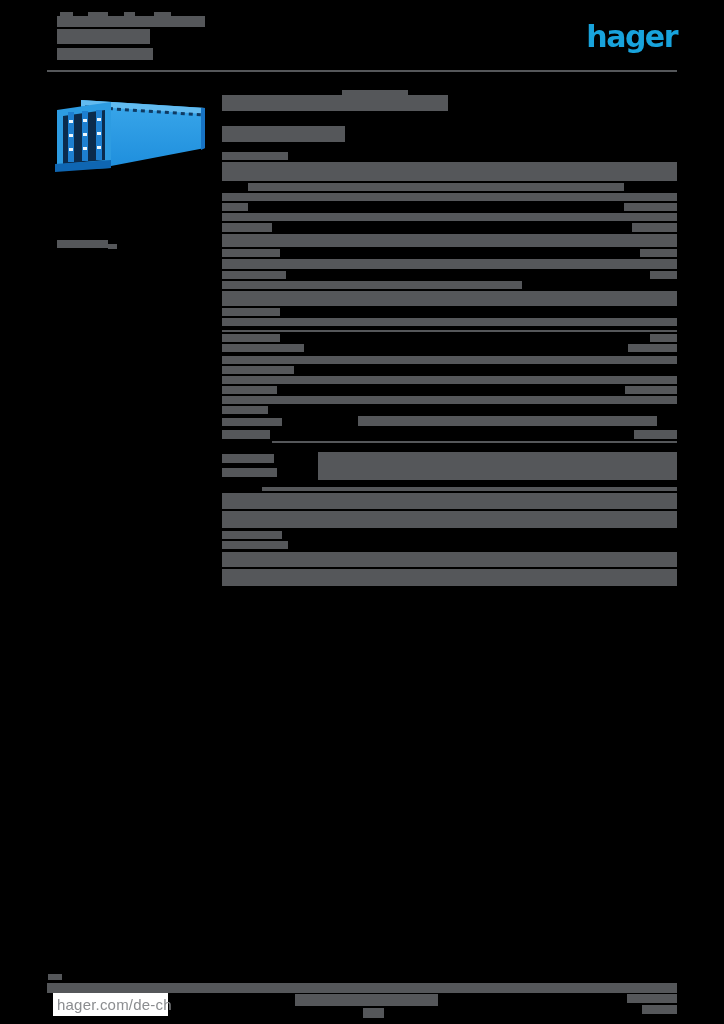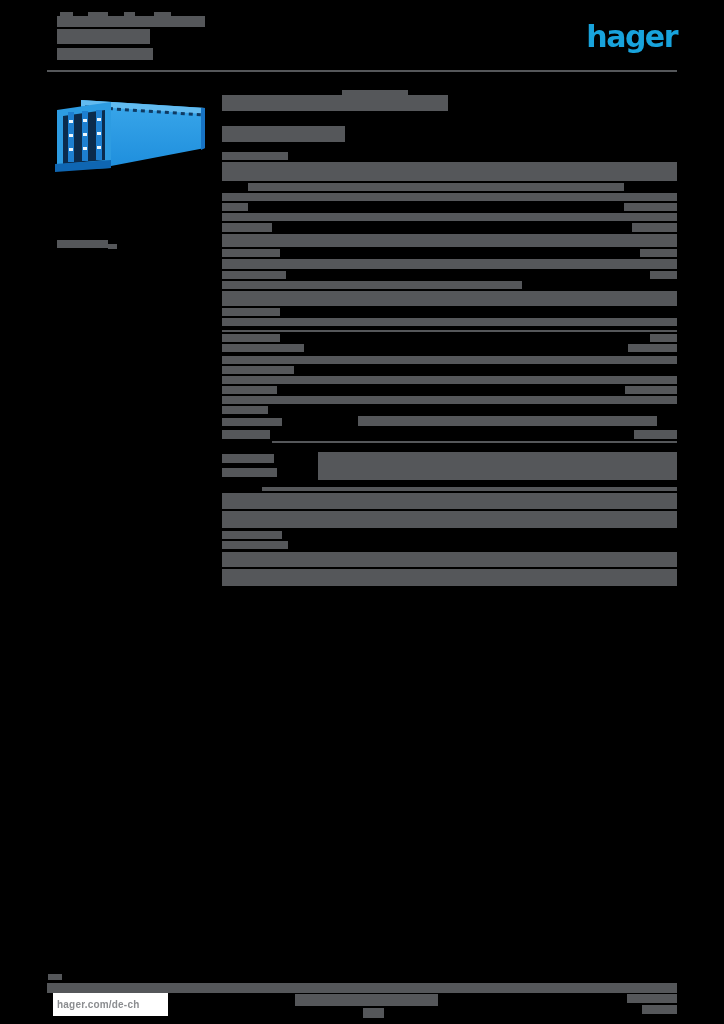--- a/index.html
+++ b/index.html
@@ -42,25 +42,24 @@
   .footer-link-box{
     position:absolute;
     left:53px;top:993px;
     width:115px;height:23px;
     background:#ffffff;
     display:flex;align-items:center;
     box-sizing:border-box;
     padding-left:4px;
   }
   .footer-link-box span{
-    font-size:10px;
+    font-size:15px;
     color:#8b8d90;
     letter-spacing:0.2px;
     white-space:nowrap;
-    font-weight:bold;
   }
 </style>
 </head>
 <body>
 
 <div class="page">
 
   <div class="logo" style="color: rgb(24, 163, 220);">hager</div>
 
   <div class="header-rule"></div>

